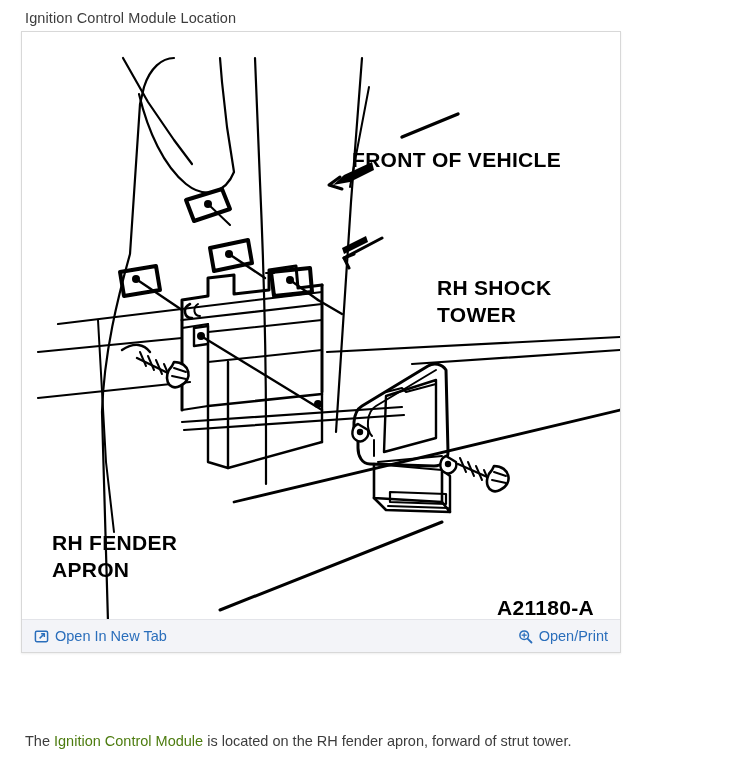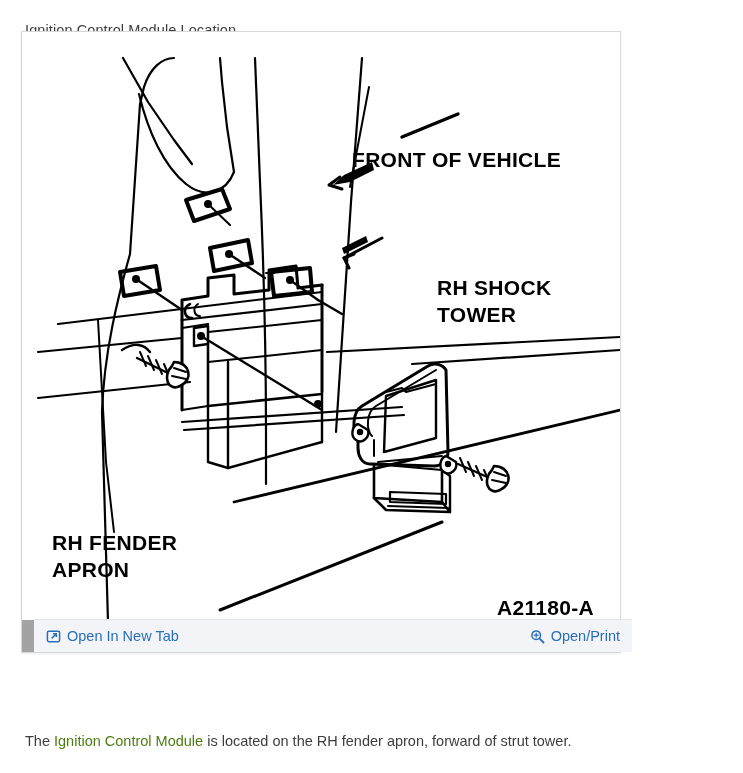--- a/index.html
+++ b/index.html
@@ -13,35 +13,35 @@
     font-family: "Liberation Sans", sans-serif;
     color: #333333;
     position: relative;
     overflow: hidden;
   }
 
   
   .page-title {
     position: absolute;
     left: 25px;
-    top: 22px;
+    top: 10px;
     font-size: 14.5px;
     color: #3d3d3d;
     letter-spacing: 0.1px;
     white-space: nowrap;
   }
 
   
   .figure-panel {
     position: absolute;
     left: 21px;
     top: 31px;
     width: 600px;
     height: 622px;
-    background: #a3a3a3;
+    background: #14b8a6;
     border: 1px solid #d8d8d8;
     box-sizing: border-box;
     box-shadow: 0 1px 2px rgba(0,0,0,0.07);
   }
 
   .figure-canvas {
     position: absolute;
     left: 0;
     top: 0;
     width: 598px;
@@ -50,21 +50,21 @@
   }
   .figure-canvas svg {
     display: block;
     width: 598px;
     height: 588px;
   }
 
   
   .figure-actions {
     position: absolute;
-    left: 12px;
+    left: 0;
     bottom: 0;
     width: 598px;
     height: 32px;
     background: #f3f4f8;
     border-top: 1px solid #e3e4e9;
     box-sizing: border-box;
     display: flex;
     align-items: center;
     justify-content: space-between;
     padding: 16px 12px;

